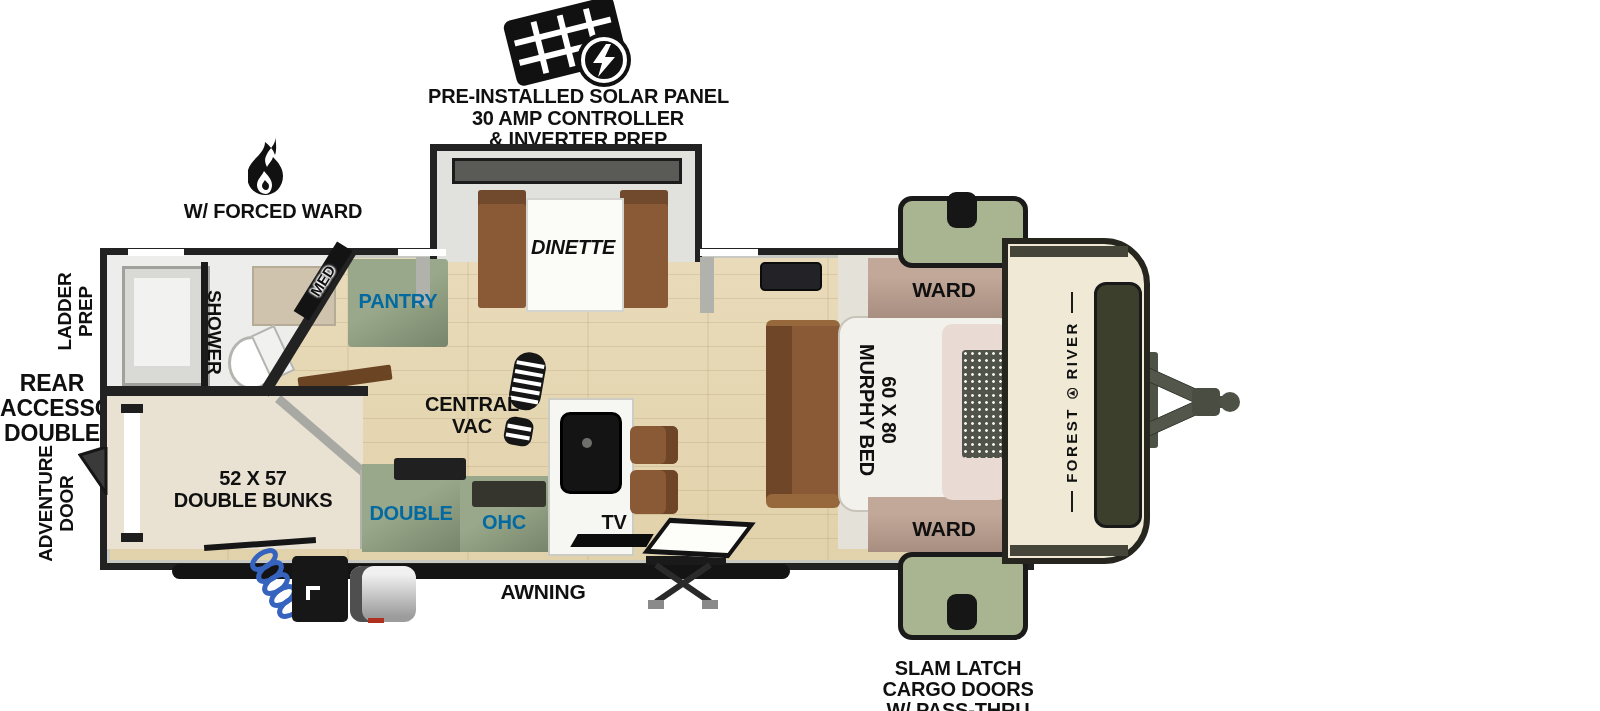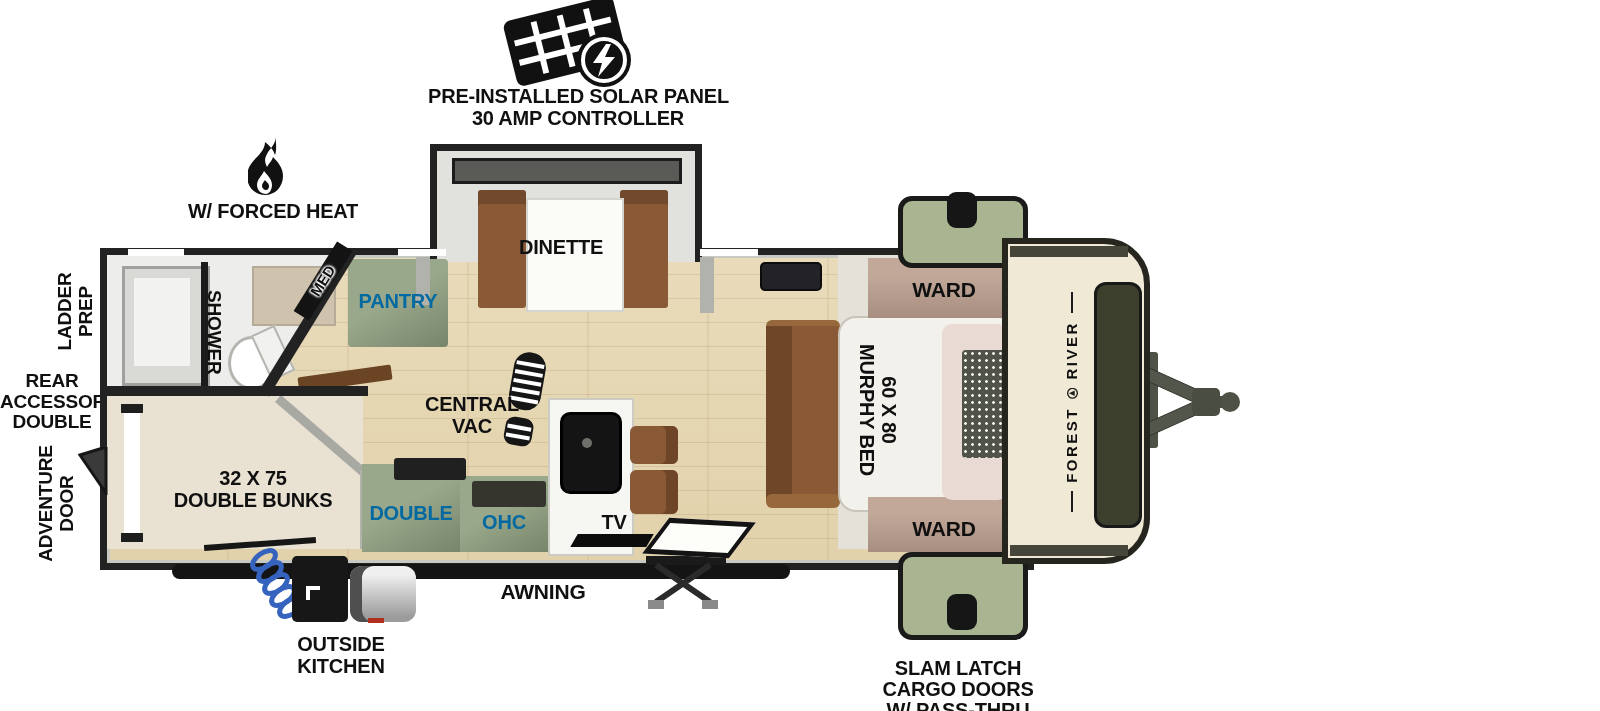--- a/index.html
+++ b/index.html
@@ -48,36 +48,37 @@
       </g>
       <rect x="12" y="10" width="106" height="60" rx="4" fill="none" stroke="#111" stroke-width="7"></rect>
     </g>
     <circle cx="104" cy="60" r="27" fill="#111"></circle>
     <circle cx="104" cy="60" r="21" fill="#111" stroke="#fff" stroke-width="4"></circle>
     <polygon points="106,44 93,63 102,63 98,77 115,57 105,57 111,44" fill="#fff"></polygon>
   </svg>
   <div class="lbl" style="left:428px;top:86px;width:300px;">
     <div>PRE-INSTALLED SOLAR PANEL</div>
     <div>30 AMP CONTROLLER</div>
+    <div>&amp; INVERTER PREP</div>
   </div>
 
   <svg class="abs" style="left:248px;top:134px;width:48px;height:66px;" viewBox="0 0 48 66">
     <path fill="#111" d="M27 1c2 9-5 13-8 19-3 5-2 9 0 13 2-4 5-6 6-10 5 5 10 11 10 19 0 11-8 19-18 19S-1 53-1 42c0-8 5-14 10-19 4-4 8-9 8-15 4 3 8 7 10 13 2-6 1-13 0-20z"></path>
     <path fill="#fff" d="M18 60c-5 0-9-4-9-9 0-6 5-9 7-14 3 4 8 8 8 14 0 5-3 9-6 9z"></path>
     <path fill="#111" d="M18 56c-2 0-4-2-4-4 0-3 2-4 3-6 1 2 4 3 4 6 0 2-1 4-3 4z"></path>
   </svg>
   <div class="lbl" style="left:118px;top:201px;width:310px;">
-    <div>W/ FORCED HEAT</div>
+    <div>W/ FORCED WARD</div>
   </div>
 
   <div class="lbl rot-ccw" style="left:31px;top:291px;width:90px;font-size:19px;">
     <div>LADDER</div>
     <div>PREP</div>
   </div>
-  <div class="lbl" style="left:0;top:371px;width:104px;font-size:19px;">
+  <div class="lbl" style="left:0;top:371px;width:104px;font-size:23px;">
     <div>REAR</div>
     <div>ACCESSORY</div>
     <div>DOUBLE</div>
   </div>
   <div class="lbl rot-ccw" style="left:-8px;top:483px;width:130px;font-size:19px;">
     <div>ADVENTURE</div>
     <div>DOOR</div>
   </div>
   <svg class="abs" style="left:78px;top:447px;width:30px;height:48px;z-index:3;" viewBox="0 0 30 48">
     <polygon points="2,8 28,0 28,46" fill="#3a3a3a" stroke="#161616" stroke-width="3"></polygon>
@@ -102,34 +103,34 @@
   </div>
 
   <div class="abs" style="left:107px;top:394px;width:256px;height:155px;background:#e9e2d3;z-index:2;"></div>
   <div class="abs" style="left:278px;top:394px;width:118px;height:9px;background:#a9a9a4;transform-origin:0 50%;transform:rotate(40.8deg);z-index:3;"></div>
   <div class="abs" style="left:360px;top:470px;width:17px;height:79px;background:#b2b2ad;z-index:3;"></div>
   <div class="abs" style="left:124px;top:410px;width:16px;height:126px;background:#fff;z-index:3;"></div>
   <div class="abs" style="left:121px;top:404px;width:22px;height:9px;background:#1e1e1e;z-index:3;"></div>
   <div class="abs" style="left:121px;top:533px;width:22px;height:9px;background:#1e1e1e;z-index:3;"></div>
   <div class="abs" style="left:204px;top:541px;width:112px;height:6px;background:#161616;transform:rotate(-4deg);z-index:3;"></div>
   <div class="lbl lines" style="left:168px;top:468px;width:170px;z-index:5;">
-    <div>32 X 75</div>
+    <div>52 X 57</div>
     <div>DOUBLE BUNKS</div>
   </div>
 
   <div class="abs green1" style="left:348px;top:259px;width:100px;height:88px;border-radius:4px;z-index:3;"></div>
   <div class="lbl white" style="left:346px;top:291px;width:104px;z-index:5;">PANTRY</div>
   <div class="abs" style="left:298px;top:371px;width:94px;height:15px;background:#6b4423;transform:rotate(-8deg);border-radius:2px;z-index:3;"></div>
 
   <div id="slideout"></div>
   <div class="abs" style="left:452px;top:158px;width:224px;height:20px;background:#5a5a57;border:3px solid #1c1c1c;z-index:3;"></div>
   <div class="abs brown" style="left:478px;top:190px;width:48px;height:118px;border-radius:3px;box-shadow:inset 0 14px 0 rgba(0,0,0,.18);z-index:3;"></div>
   <div class="abs brown" style="left:620px;top:190px;width:48px;height:118px;border-radius:3px;box-shadow:inset 0 14px 0 rgba(0,0,0,.18);z-index:3;"></div>
   <div class="abs" style="left:526px;top:198px;width:94px;height:110px;background:#fbfbf8;border:2px solid #d5d5cf;z-index:3;"></div>
-  <div class="lbl" style="left:508px;top:237px;width:106px;z-index:5;">DINETTE</div>
+  <div class="lbl" style="left:520px;top:237px;width:106px;z-index:5;font-style:italic;">DINETTE</div>
   <div class="abs" style="left:416px;top:257px;width:14px;height:48px;background:#b2b2ad;z-index:3;"></div>
   <div class="abs" style="left:700px;top:257px;width:14px;height:56px;background:#b2b2ad;z-index:3;"></div>
 
   <div class="abs" style="left:128px;top:249px;width:56px;height:7px;background:#fff;z-index:3;"></div>
   <div class="abs" style="left:398px;top:249px;width:48px;height:7px;background:#fff;z-index:3;"></div>
   <div class="abs" style="left:700px;top:249px;width:58px;height:7px;background:#fff;z-index:3;"></div>
   <div class="abs" style="left:760px;top:262px;width:58px;height:25px;background:#232327;border:2px solid #0c0c0c;border-radius:5px;z-index:3;"></div>
 
   <div class="abs green1" style="left:362px;top:464px;width:98px;height:88px;z-index:3;"></div>
   <div class="abs" style="left:394px;top:458px;width:72px;height:22px;background:#202020;border-radius:3px;z-index:4;"></div>
@@ -230,24 +231,20 @@
       <ellipse cx="37" cy="48" rx="13" ry="7" transform="rotate(-35 37 48)"></ellipse>
       <ellipse cx="45" cy="59" rx="13" ry="7" transform="rotate(-35 45 59)"></ellipse>
     </g>
   </svg>
   <div class="abs" style="left:292px;top:556px;width:56px;height:66px;background:#171717;border-radius:5px;z-index:4;"></div>
   <svg class="abs" style="left:300px;top:576px;width:26px;height:28px;z-index:5;" viewBox="0 0 26 28">
     <path d="M8 24 v-12 h12" stroke="#fff" stroke-width="4" fill="none"></path>
   </svg>
   <div class="abs" style="left:350px;top:566px;width:66px;height:56px;background:linear-gradient(180deg,#f0f0f0 15%,#9c9c9c 90%);border-radius:12px;box-shadow:inset 12px 0 0 #4f4f4f;z-index:4;"></div>
   <div class="abs" style="left:368px;top:618px;width:16px;height:5px;background:#b03020;z-index:5;"></div>
-  <div class="lbl lines" style="left:281px;top:634px;width:120px;z-index:5;">
-    <div>OUTSIDE</div>
-    <div>KITCHEN</div>
-  </div>
 
   <div class="lbl lines" style="left:878px;top:658px;width:160px;line-height:1.05;z-index:5;">
     <div>SLAM LATCH</div>
     <div>CARGO DOORS</div>
     <div>W/ PASS-THRU</div>
     <div>LIGHTING</div>
   </div>
 
 </div>
 

